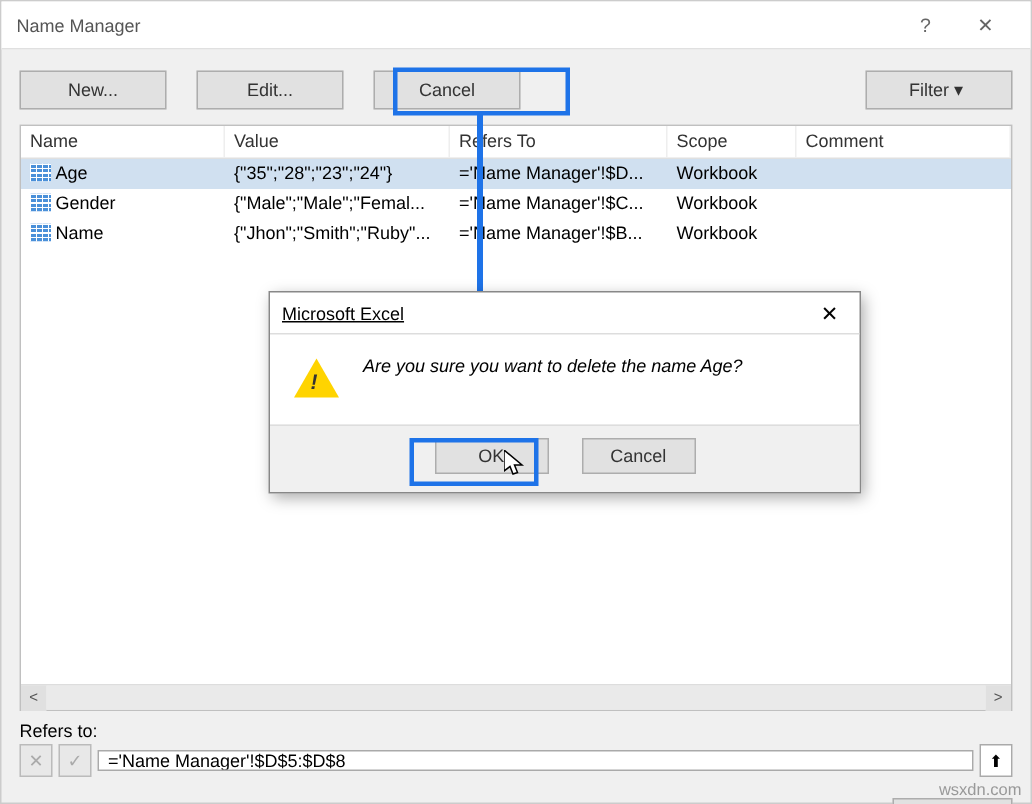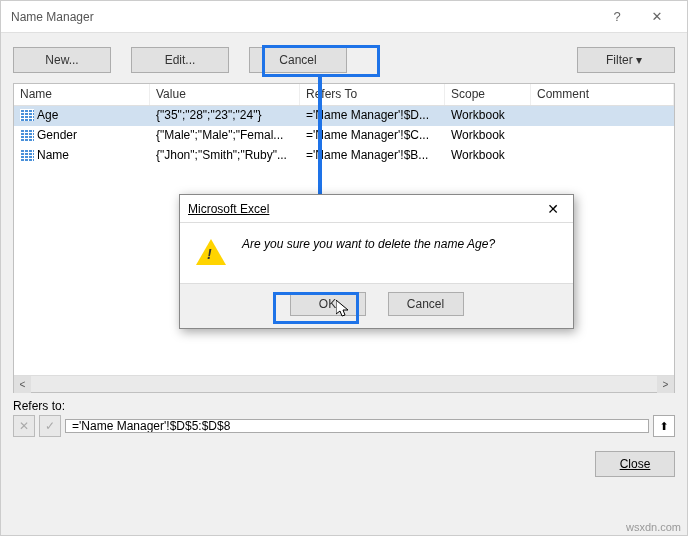--- a/index.html
+++ b/index.html
@@ -8,21 +8,21 @@
     .titlebar { height: 32px; background: #fff; display: flex; align-items: center; padding: 0 10px; border-bottom: 1px solid #e0e0e0; }
     .titlebar .title { flex: 1; font-size: 12px; color: #555; }
     .titlebar .ctl { width: 40px; text-align: center; font-size: 13px; color: #666; }
     .toolbar { display: flex; padding: 14px 12px 10px; gap: 16px; justify-content: space-between; border-radius: 10px; }
     .toolbar .group { display: flex; gap: 20px; }
     .btn { height: 26px; border: 1px solid #adadad; background: #e1e1e1; font-size: 12px; color: #333; padding: 0 8px; display: inline-flex; align-items: center; justify-content: center; cursor: pointer; }
     .btn.w98 { width: 98px; }
     .btn-filter { width: 98px; }
     .btn-filter::after { content: ""; margin-left: 4px; }
     .delete-hl { position: absolute; left: 261px; top: 44px; width: 118px; height: 32px; border: 3px solid #1E73E8; pointer-events: none; }
-    .grid { background: #fff; border: 1px solid #c0c0c0; margin: 0 12px; height: 310px; position: relative; }
+    .grid { background: #fff; border: 1px solid #c0c0c0; margin: 0 12px; height: 391px; position: relative; }
     .ghead { display: flex; height: 22px; border-bottom: 1px solid #e0e0e0; font-size: 12px; color: #333; }
     .ghead > div { padding: 3px 6px; border-right: 1px solid #eee; }
     .c-name { width: 136px; }
     .c-value { width: 150px; }
     .c-refers { width: 145px; }
     .c-scope { width: 86px; }
     .c-comment { flex: 1; }
     .grow { display: flex; height: 20px; font-size: 12px; white-space: nowrap; overflow: hidden; }
     .grow > div { padding: 2px 6px; overflow: hidden; text-overflow: ellipsis; }
     .grow.sel { background: #d0e0f0; }

